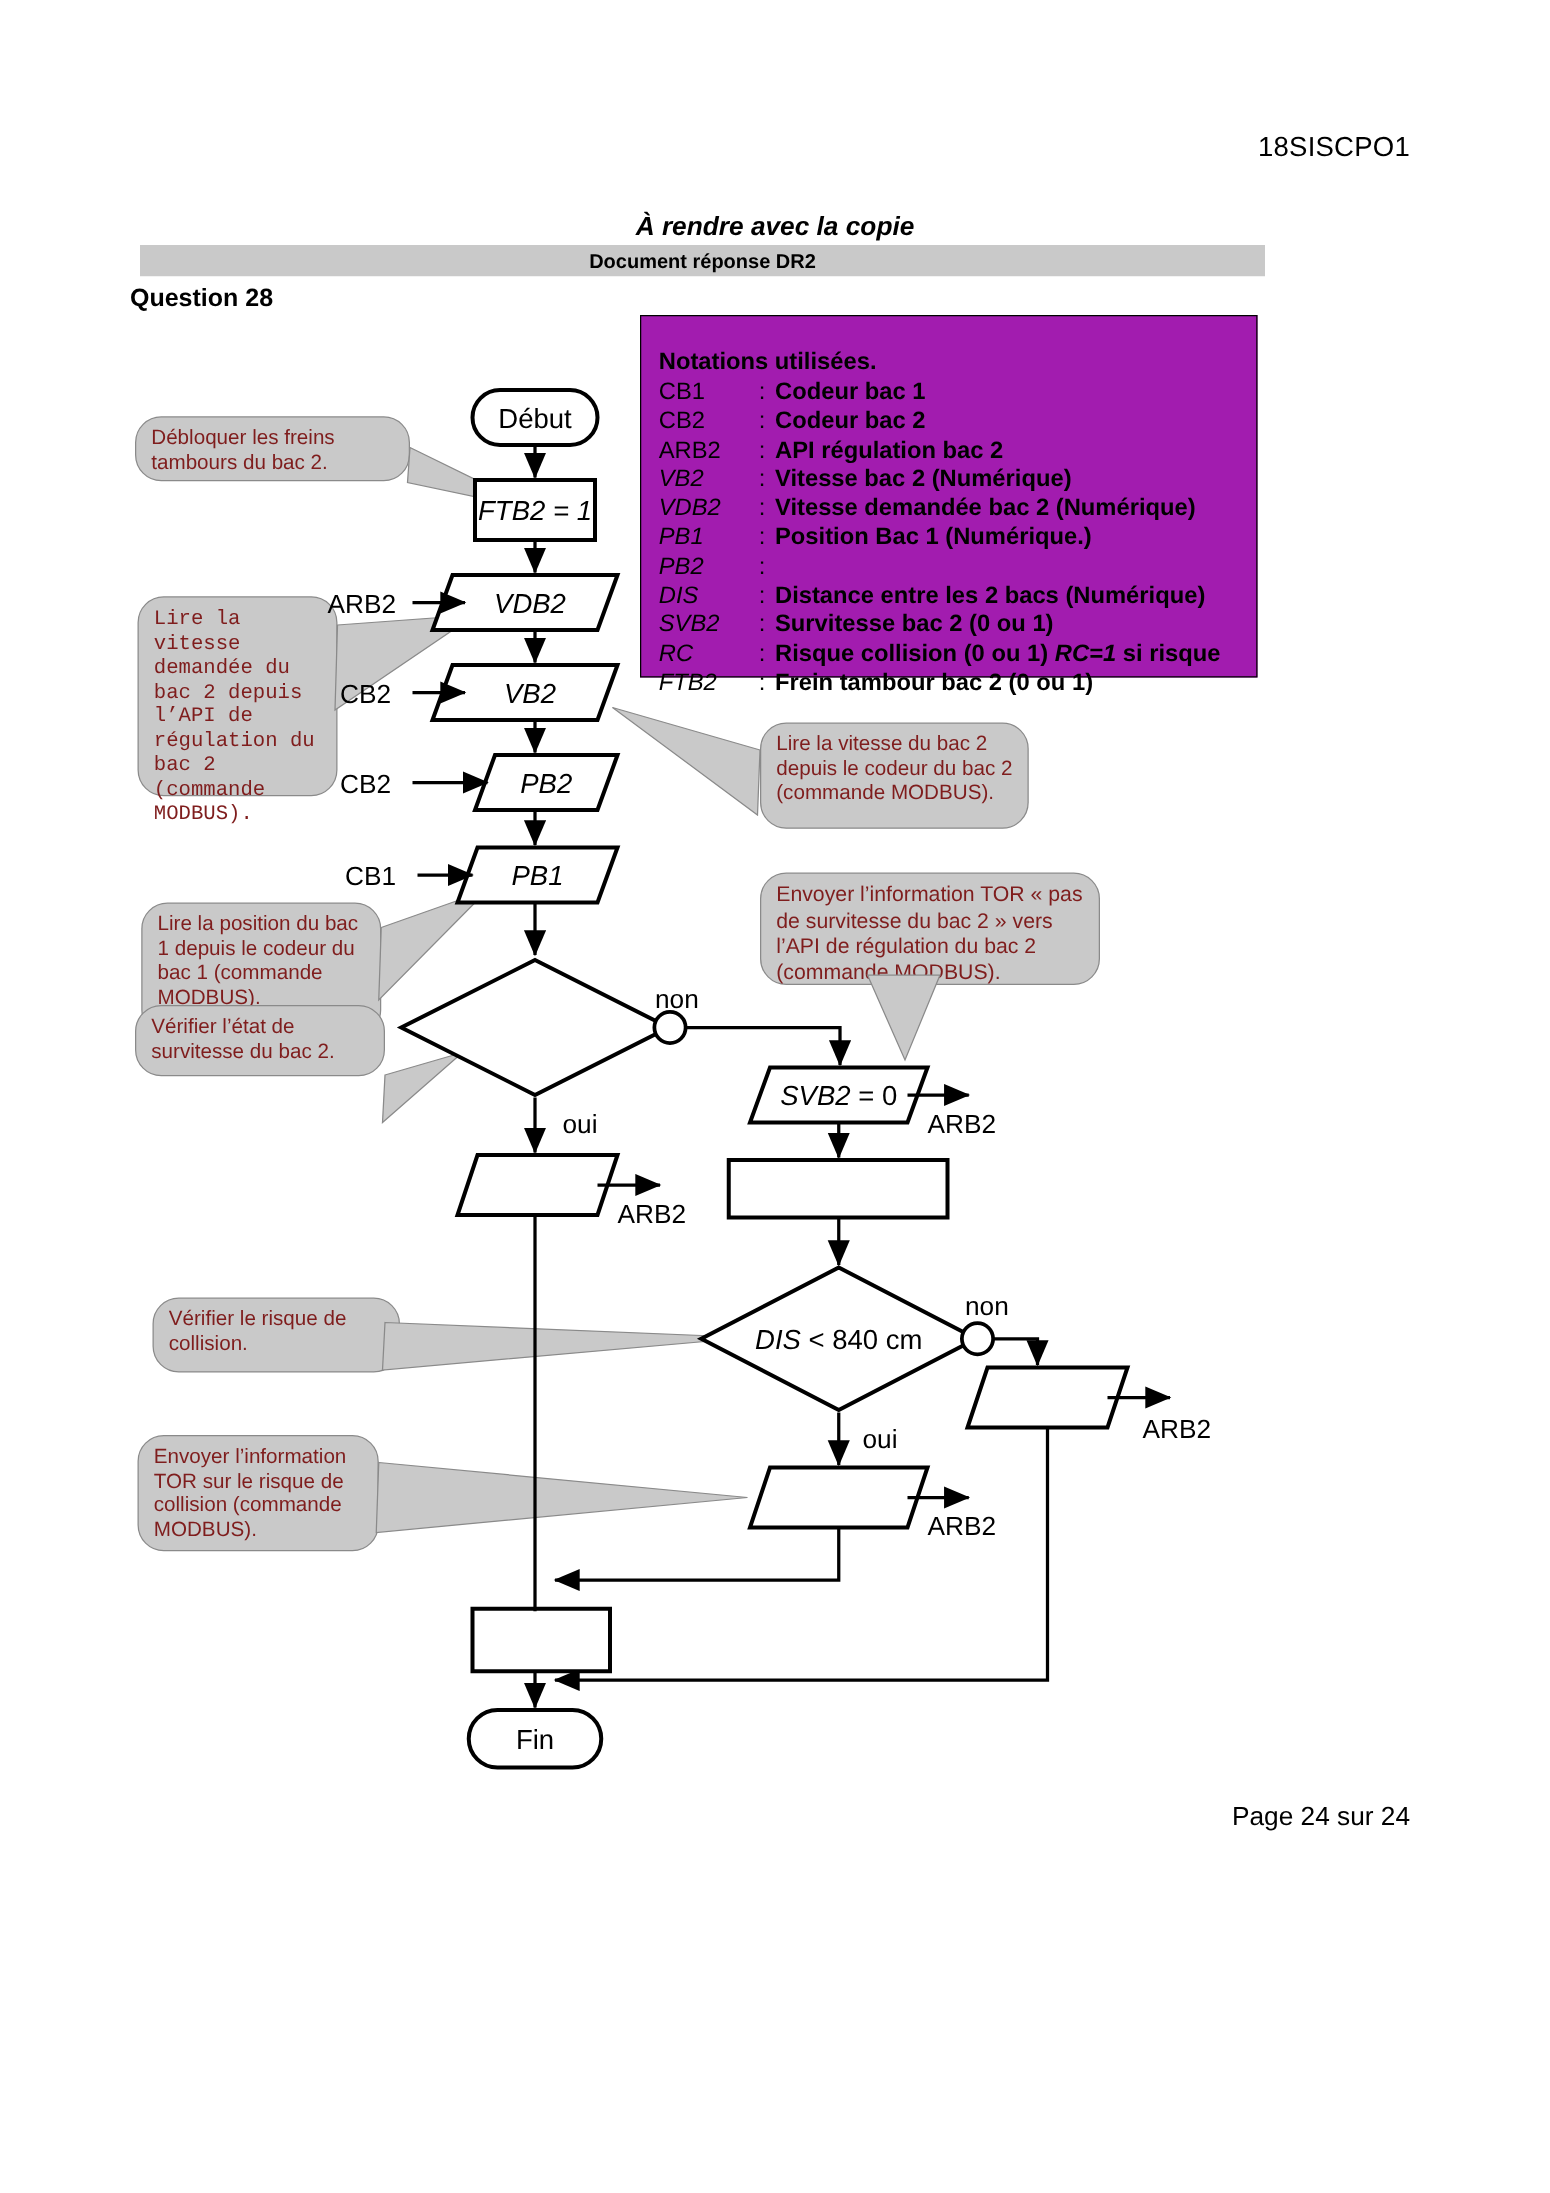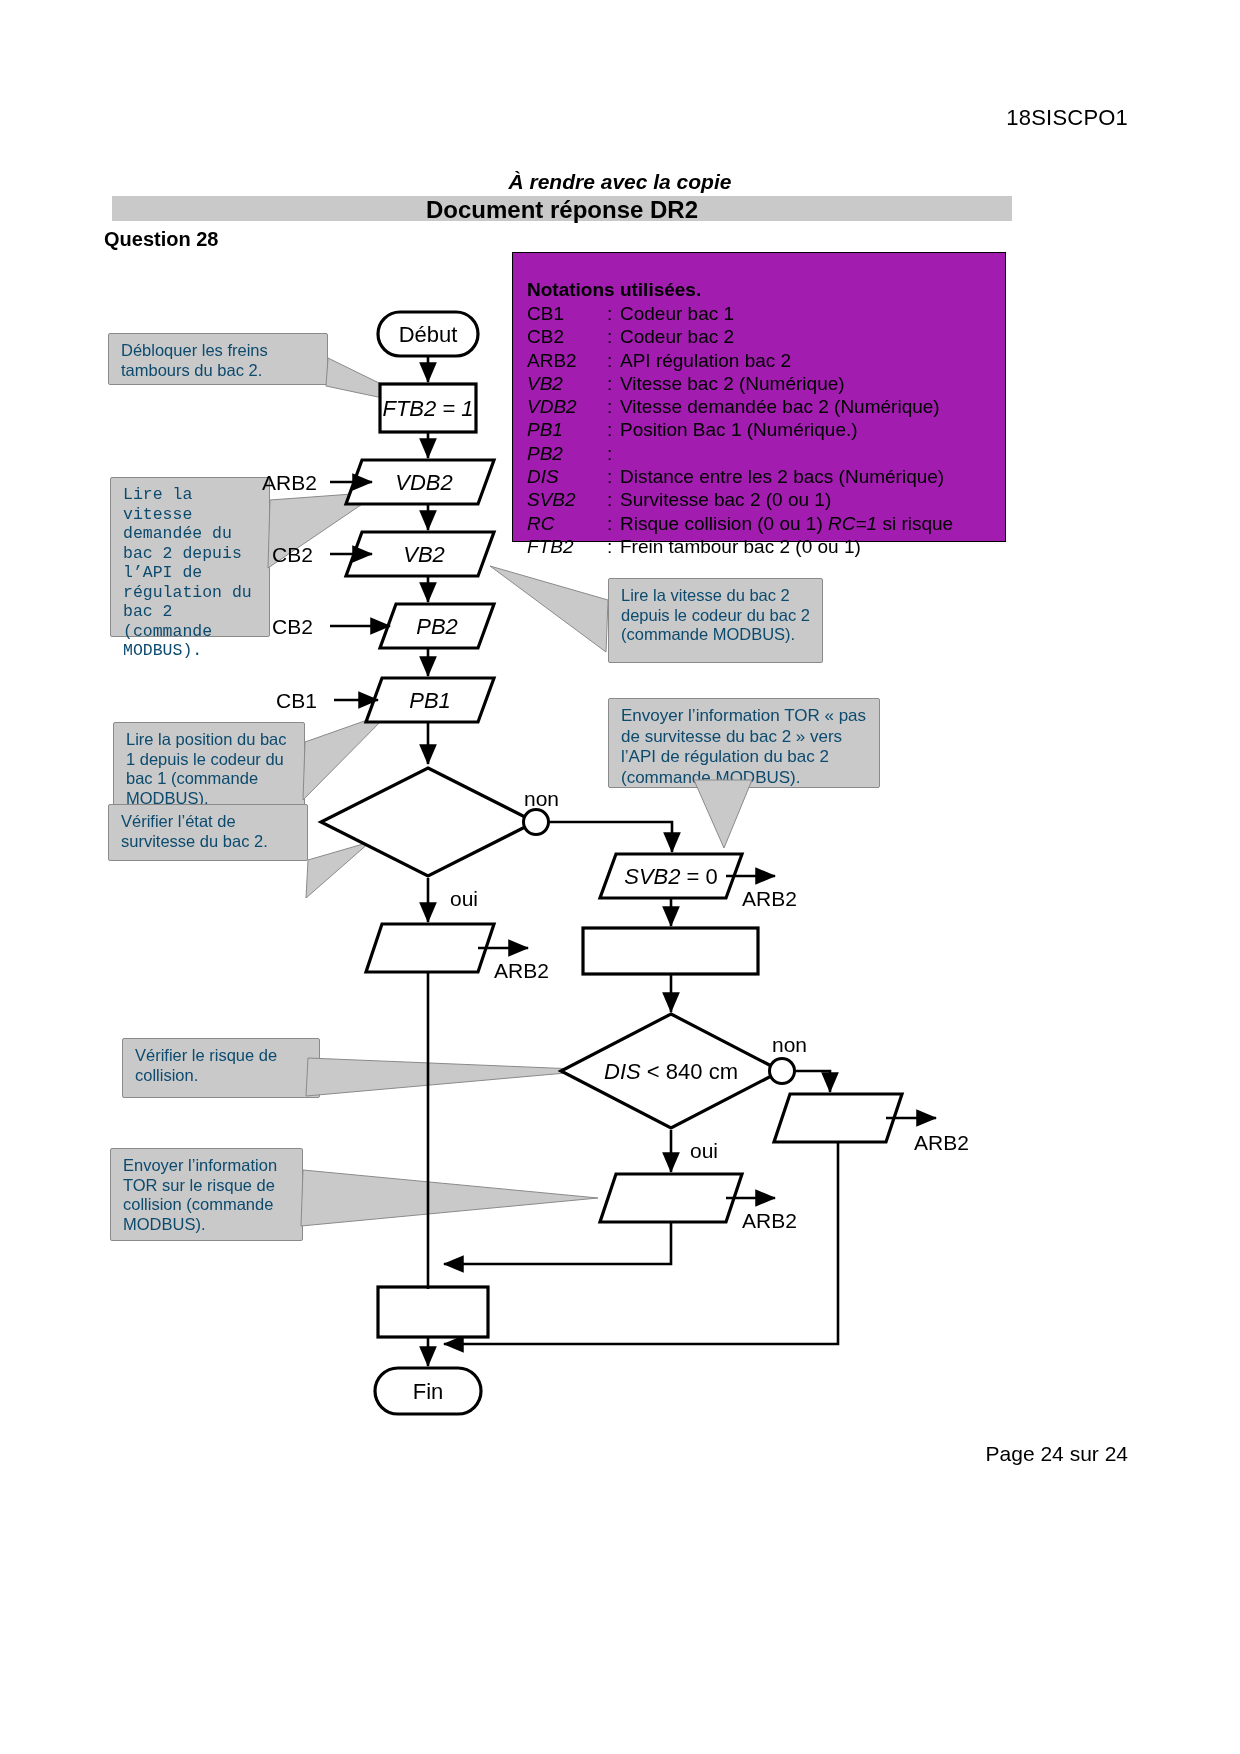--- a/index.html
+++ b/index.html
@@ -21,21 +21,21 @@
   .render-line{
     position:absolute;top:170px;left:0;width:1240px;
     text-align:center;font-size:21px;font-weight:bold;font-style:italic;
   }
   .band{
     position:absolute;top:196px;left:112px;width:900px;height:25px;
     background:#c9c9c9;
   }
   .band-text{
     position:absolute;top:197px;left:112px;width:900px;height:25px;
-    text-align:center;font-size:24px;font-weight:bold;line-height:25px;
+    text-align:center;font-size:16px;font-weight:bold;line-height:25px;
   }
   .question{
     position:absolute;top:228px;left:104px;
     font-size:20px;font-weight:bold;
   }
   .footer{
     position:absolute;top:1442px;right:112px;
     font-size:21px;
   }
 
@@ -44,29 +44,29 @@
     position:absolute;left:512px;top:252px;width:494px;height:290px;
     border:1.6px solid #000;background:#a21caf;
     box-sizing:border-box;
     padding:26px 0 0 14px;
   }
   .notations .title{font-size:19px;font-weight:bold;margin-bottom:1px;}
   .nrow{display:flex;font-size:19px;line-height:23.3px;white-space:nowrap;}
   .nrow .sym{width:80px;flex:0 0 80px;}
   .nrow .sym.it{font-style:italic;}
   .nrow .sep{width:13px;flex:0 0 13px;}
-  .nrow .def{flex:1 1 auto;}
+  .nrow .def{flex:1 1 auto;font-weight:bold;}
   .nrow .def em{font-style:italic;}
 
   
   .callout{
     position:absolute;background:#c9c9c9;border:1px solid #8a8a8a;
-    border-radius:2px;font-size:16.5px;line-height:19.5px;
+    border-radius:21px;font-size:16.5px;line-height:19.5px;
     box-sizing:border-box;padding:7px 10px 7px 12px;
-    color:#0c4a6e;
+    color:#7f1d1d;
   }
   .callout.big{font-size:17px;line-height:20.5px;}
 
   
   svg.layer{position:absolute;left:0;top:0;width:1240px;height:1754px;}
   .shape{fill:#ffffff;stroke:#000000;stroke-width:3.2;}
   .conn{stroke:#000000;stroke-width:2.6;fill:none;}
   .tail{fill:#c9c9c9;stroke:#8a8a8a;stroke-width:1;}
   .lbl{font-family:"Liberation Sans",sans-serif;font-size:21px;fill:#000;}
   .node-text{font-family:"Liberation Sans",sans-serif;font-size:22px;fill:#000;text-anchor:middle;}

